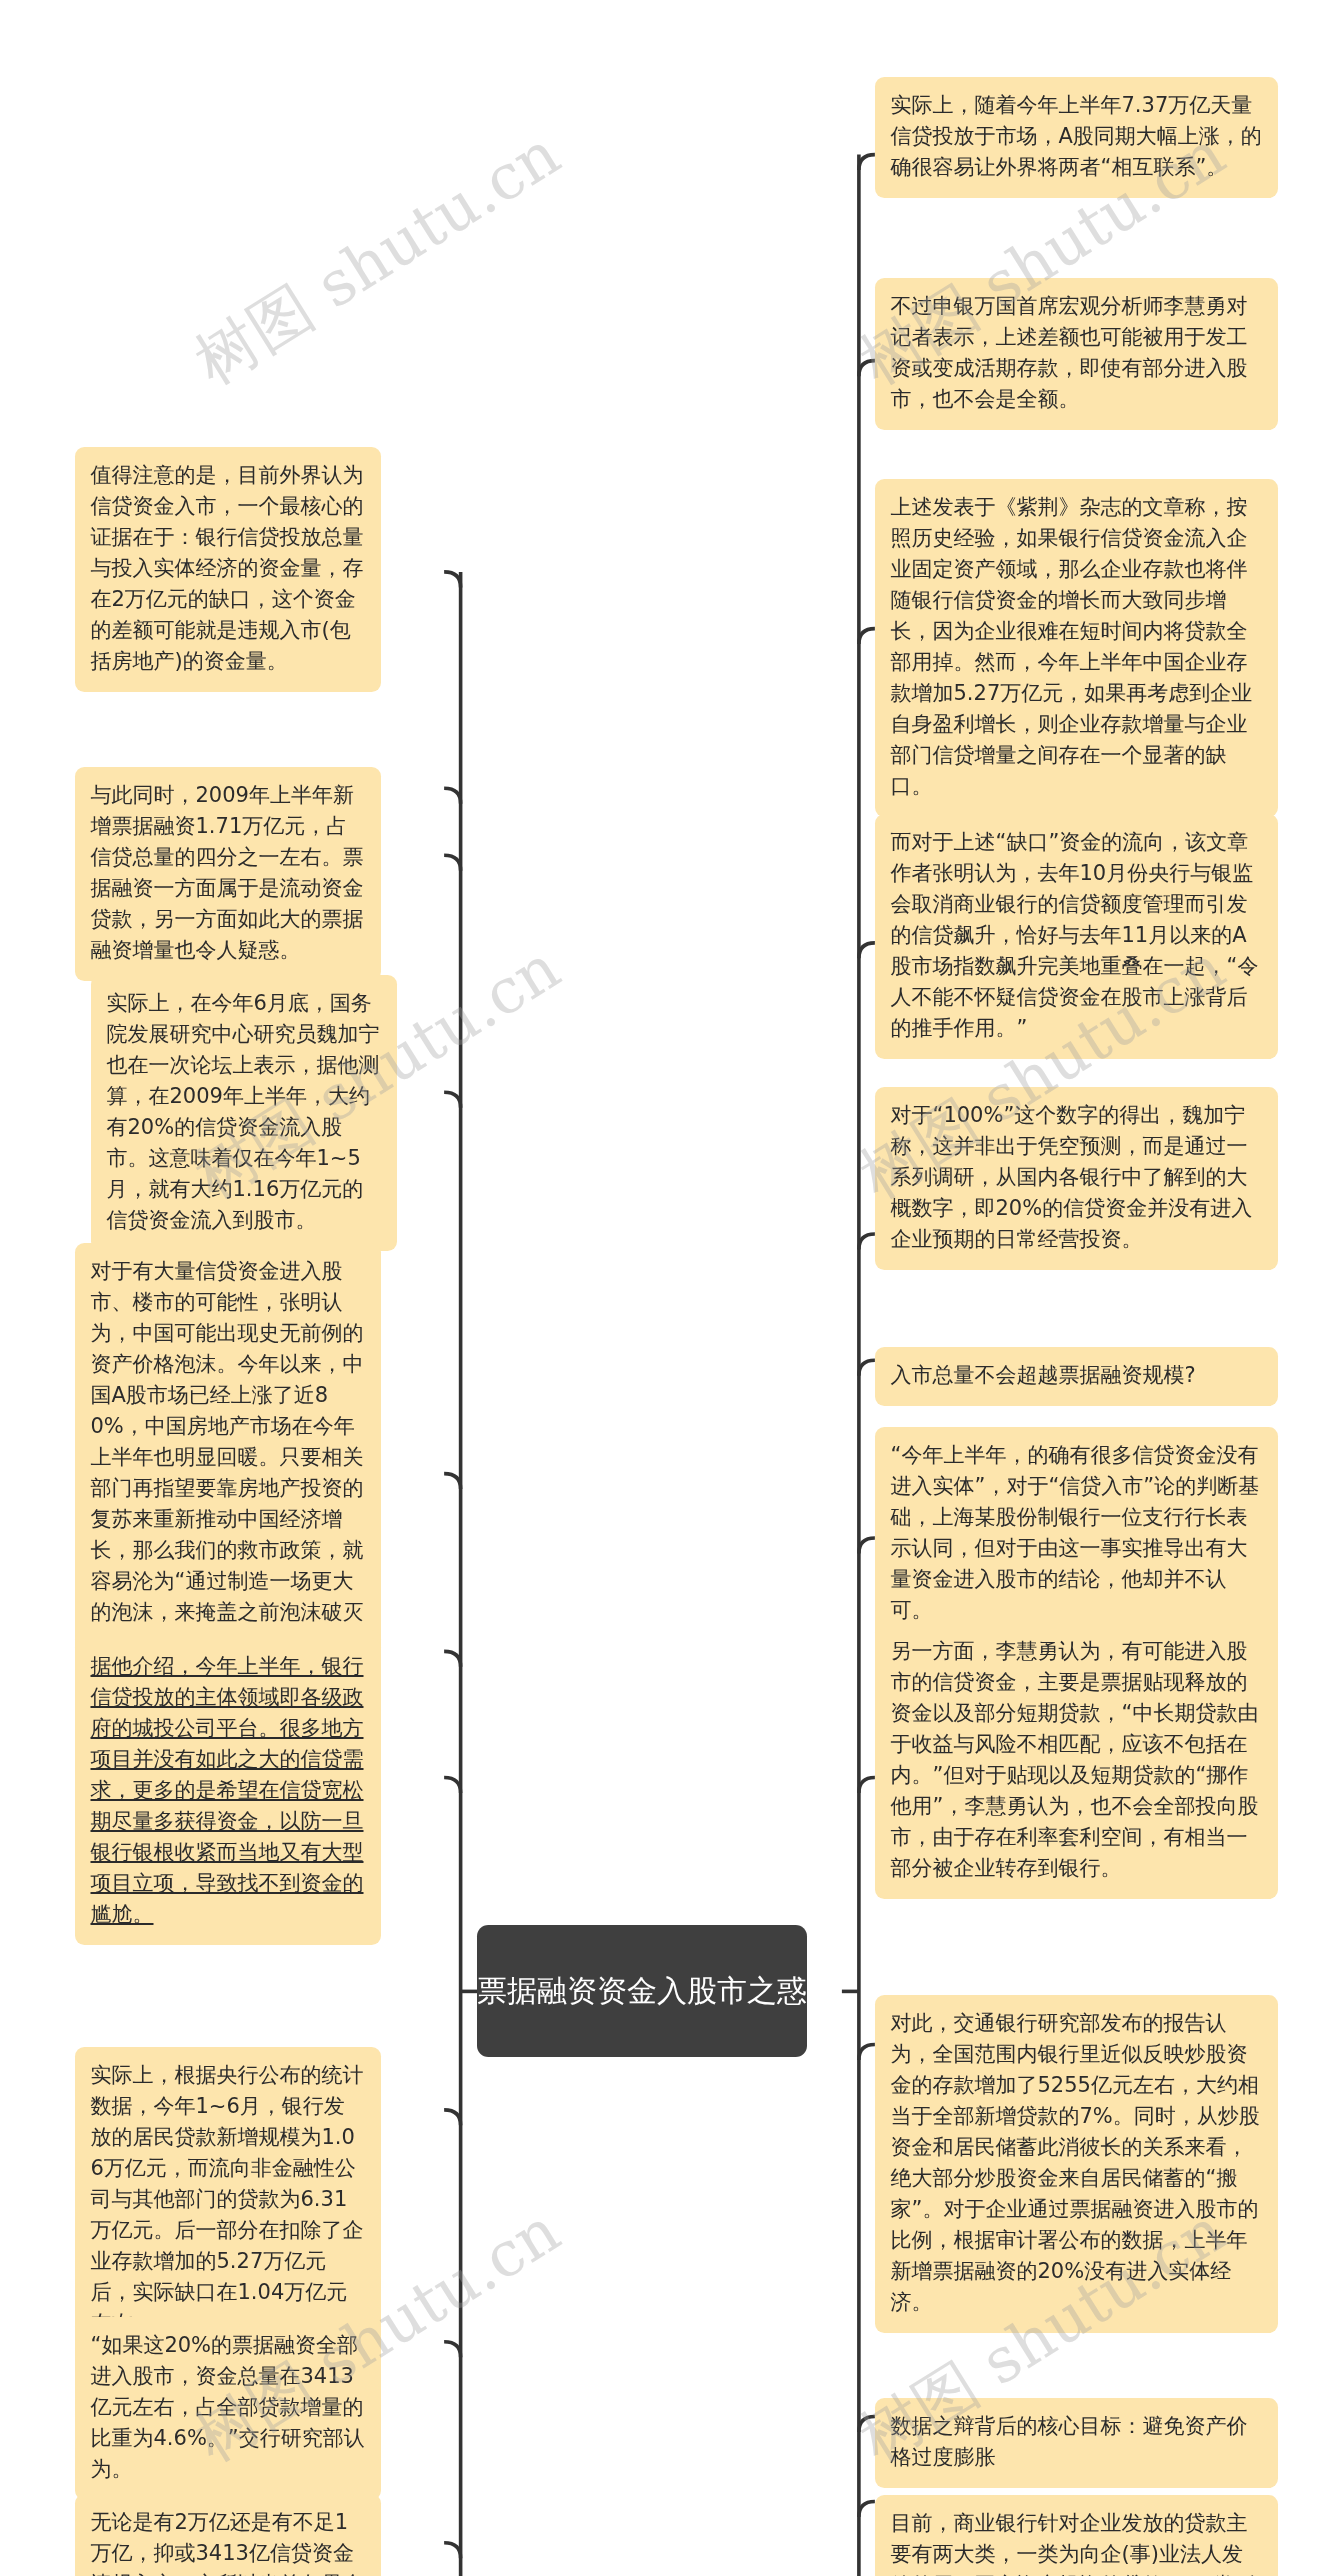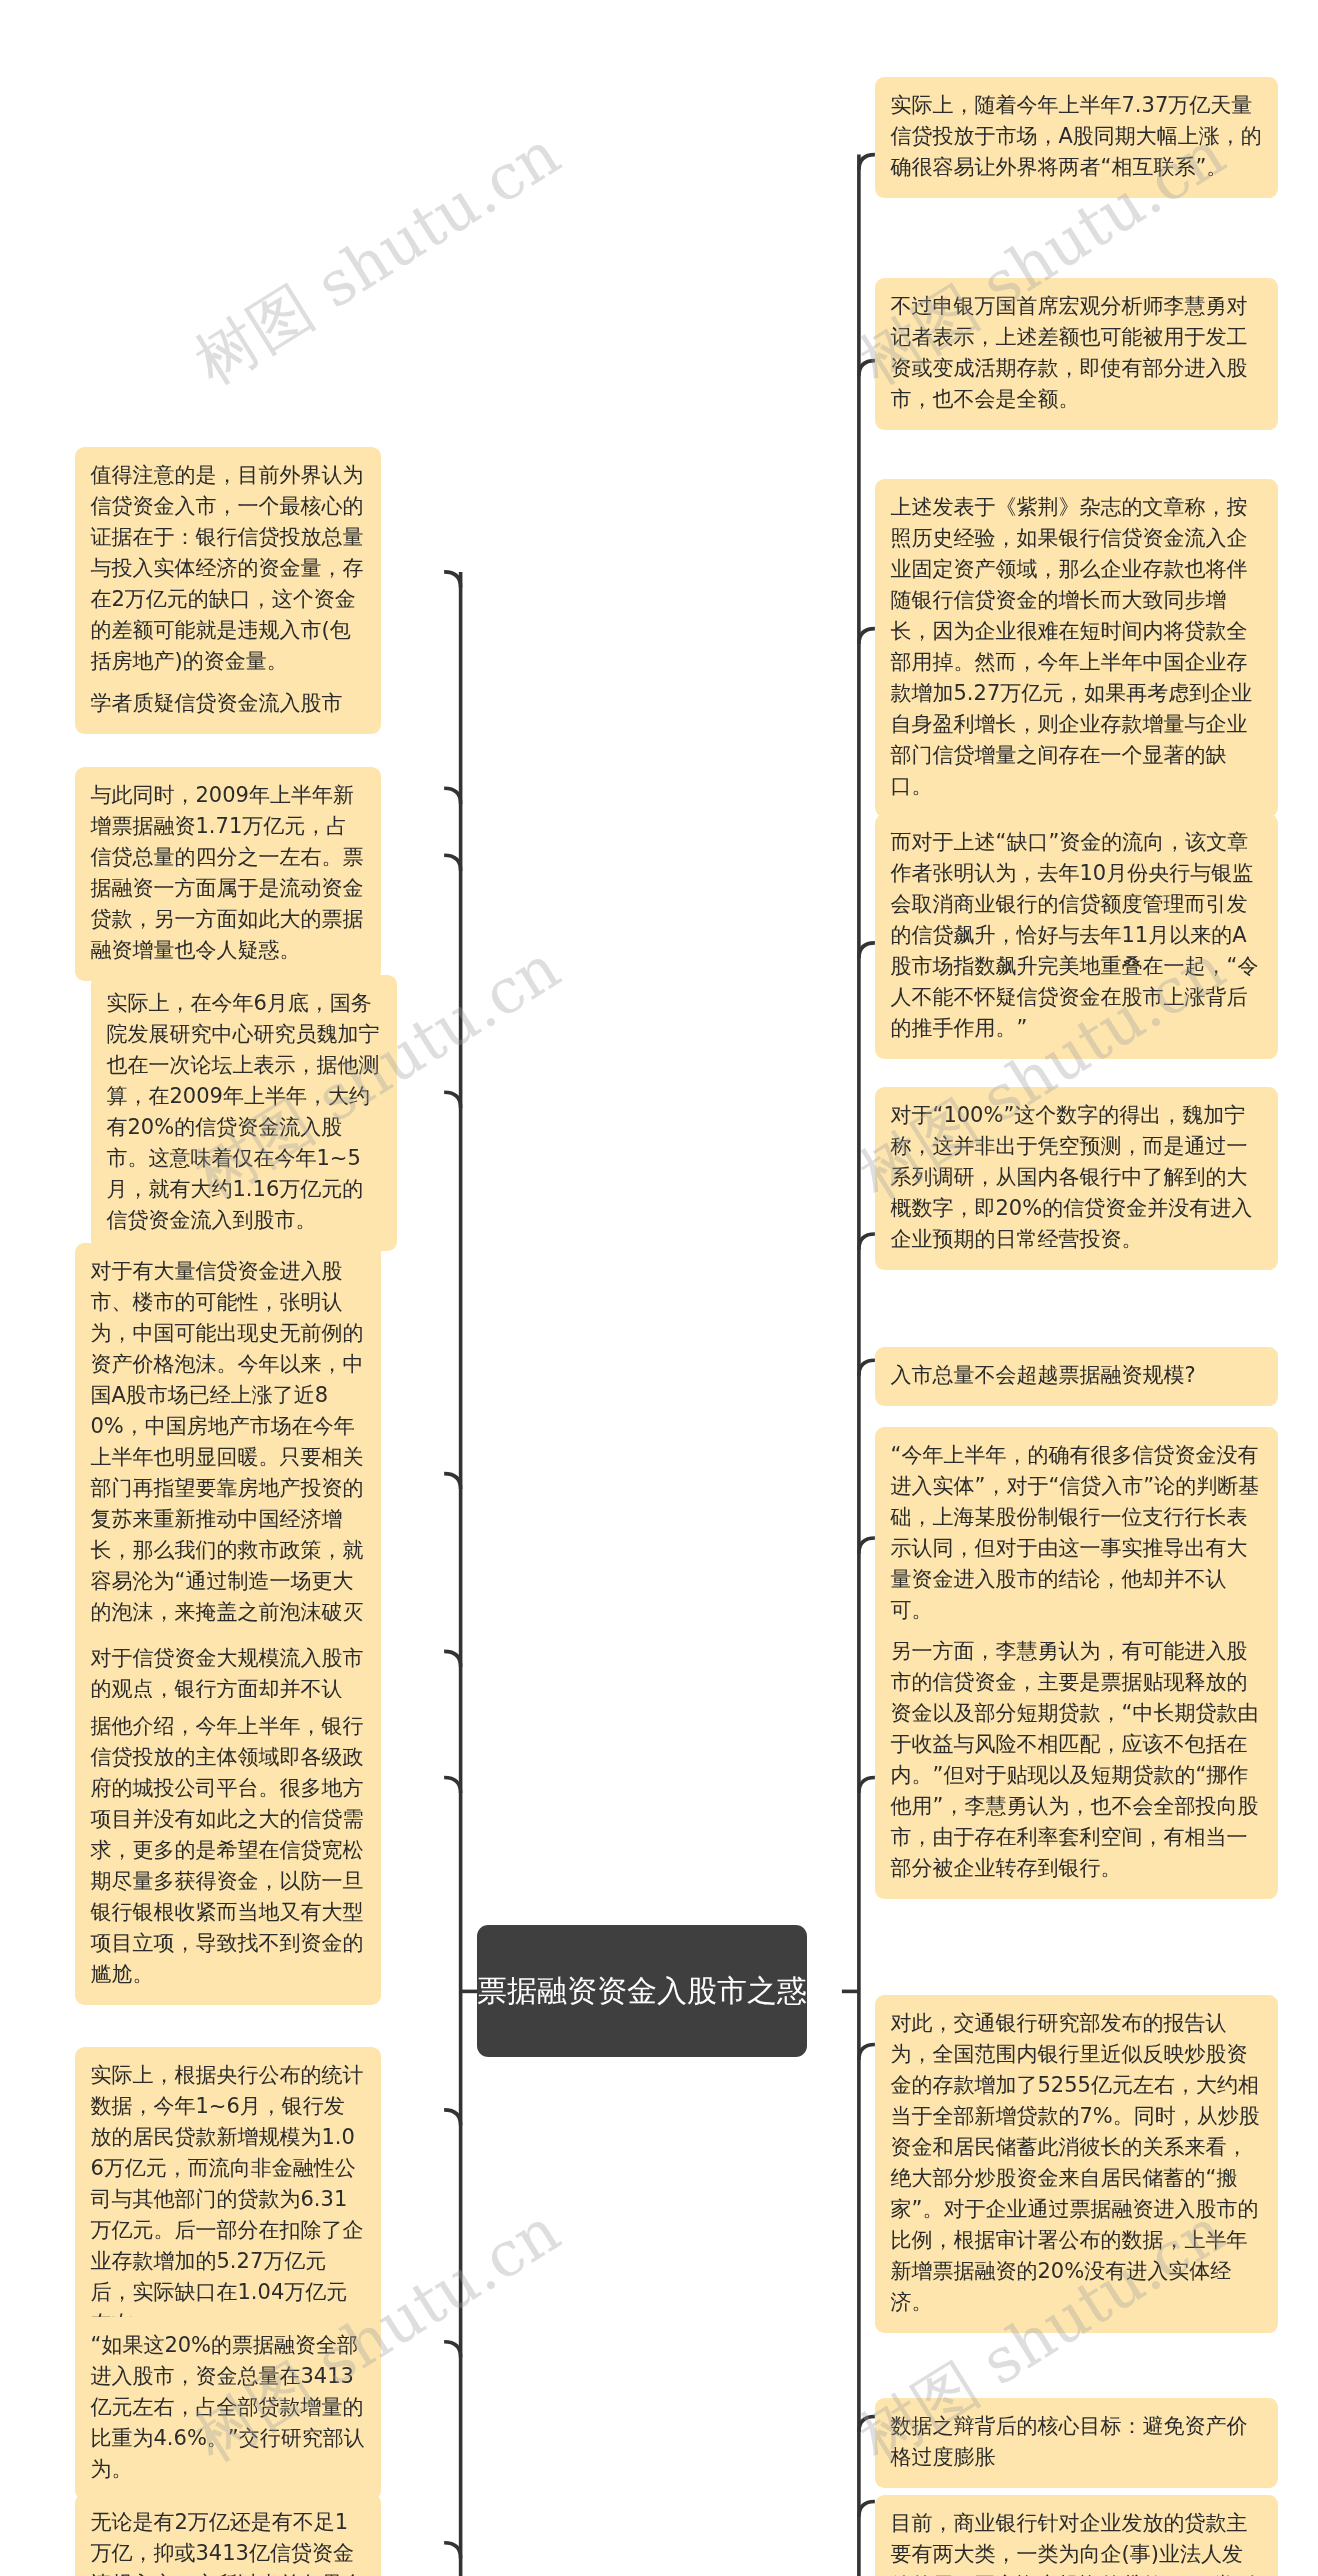--- a/index.html
+++ b/index.html
@@ -63,26 +63,25 @@
       <path d="M1698 5870 Q1667 5870 1667 5900"></path>
       <path d="M1698 6735 Q1667 6735 1667 6765"></path>
     </g>
   </svg>
 
   <div class="center">
     <span>票据融资资金入股市之惑</span>
   </div>
 
   <div class="node left" style="top:447px;">值得注意的是，目前外界认为信贷资金入市，一个最核心的证据在于：银行信贷投放总量与投入实体经济的资金量，存在2万亿元的缺口，这个资金的差额可能就是违规入市(包括房地产)的资金量。</div>
-  <div class="node left" style="top:675px;">学者质疑信贷资金流入股市</div>
   <div class="node left" style="top:767px;">与此同时，2009年上半年新增票据融资1.71万亿元，占信贷总量的四分之一左右。票据融资一方面属于是流动资金贷款，另一方面如此大的票据融资增量也令人疑惑。</div>
   <div class="node left" style="top:975px;margin-left:16px;">实际上，在今年6月底，国务院发展研究中心研究员魏加宁也在一次论坛上表示，据他测算，在2009年上半年，大约有20%的信贷资金流入股市。这意味着仅在今年1~5月，就有大约1.16万亿元的信贷资金流入到股市。</div>
   <div class="node left" style="top:1243px;">对于有大量信贷资金进入股市、楼市的可能性，张明认为，中国可能出现史无前例的资产价格泡沫。今年以来，中国A股市场已经上涨了近80%，中国房地产市场在今年上半年也明显回暖。只要相关部门再指望要靠房地产投资的复苏来重新推动中国经济增长，那么我们的救市政策，就容易沦为“通过制造一场更大的泡沫，来掩盖之前泡沫破灭造成的不良影响”的境地。</div>
   <div class="node left" style="top:1630px;">对于信贷资金大规模流入股市的观点，银行方面却并不认可。</div>
-  <div class="node left" style="top:1698px;">据他介绍，今年上半年，银行信贷投放的主体领域即各级政府的城投公司平台。很多地方项目并没有如此之大的信贷需求，更多的是希望在信贷宽松期尽量多获得资金，以防一旦银行银根收紧而当地又有大型项目立项，导致找不到资金的尴尬。</div>
+  <div class="node left" style="top:1638px;text-decoration:underline;">据他介绍，今年上半年，银行信贷投放的主体领域即各级政府的城投公司平台。很多地方项目并没有如此之大的信贷需求，更多的是希望在信贷宽松期尽量多获得资金，以防一旦银行银根收紧而当地又有大型项目立项，导致找不到资金的尴尬。</div>
   <div class="node left" style="top:2047px;">实际上，根据央行公布的统计数据，今年1~6月，银行发放的居民贷款新增规模为1.06万亿元，而流向非金融性公司与其他部门的贷款为6.31万亿元。后一部分在扣除了企业存款增加的5.27万亿元后，实际缺口在1.04万亿元左右。</div>
   <div class="node left" style="top:2317px;">“如果这20%的票据融资全部进入股市，资金总量在3413亿元左右，占全部贷款增量的比重为4.6%。”交行研究部认为。</div>
   <div class="node left" style="top:2494px;">无论是有2万亿还是有不足1万亿，抑或3413亿信贷资金违规入市，之所以当前各界众说纷纭，从源头上讲，是因为银行缺乏对信贷资金的有效控制，各方面都难以给出一个特别有说服力的答案。</div>
 
   <div class="node right" style="top:77px;">实际上，随着今年上半年7.37万亿天量信贷投放于市场，A股同期大幅上涨，的确很容易让外界将两者“相互联系”。</div>
   <div class="node right" style="top:278px;">不过申银万国首席宏观分析师李慧勇对记者表示，上述差额也可能被用于发工资或变成活期存款，即使有部分进入股市，也不会是全额。</div>
   <div class="node right" style="top:479px;">上述发表于《紫荆》杂志的文章称，按照历史经验，如果银行信贷资金流入企业固定资产领域，那么企业存款也将伴随银行信贷资金的增长而大致同步增长，因为企业很难在短时间内将贷款全部用掉。然而，今年上半年中国企业存款增加5.27万亿元，如果再考虑到企业自身盈利增长，则企业存款增量与企业部门信贷增量之间存在一个显著的缺口。</div>
   <div class="node right" style="top:814px;">而对于上述“缺口”资金的流向，该文章作者张明认为，去年10月份央行与银监会取消商业银行的信贷额度管理而引发的信贷飙升，恰好与去年11月以来的A股市场指数飙升完美地重叠在一起，“令人不能不怀疑信贷资金在股市上涨背后的推手作用。”</div>
   <div class="node right" style="top:1087px;">对于“100%”这个数字的得出，魏加宁称，这并非出于凭空预测，而是通过一系列调研，从国内各银行中了解到的大概数字，即20%的信贷资金并没有进入企业预期的日常经营投资。</div>
   <div class="node right" style="top:1427px;">“今年上半年，的确有很多信贷资金没有进入实体”，对于“信贷入市”论的判断基础，上海某股份制银行一位支行行长表示认同，但对于由这一事实推导出有大量资金进入股市的结论，他却并不认可。</div>

